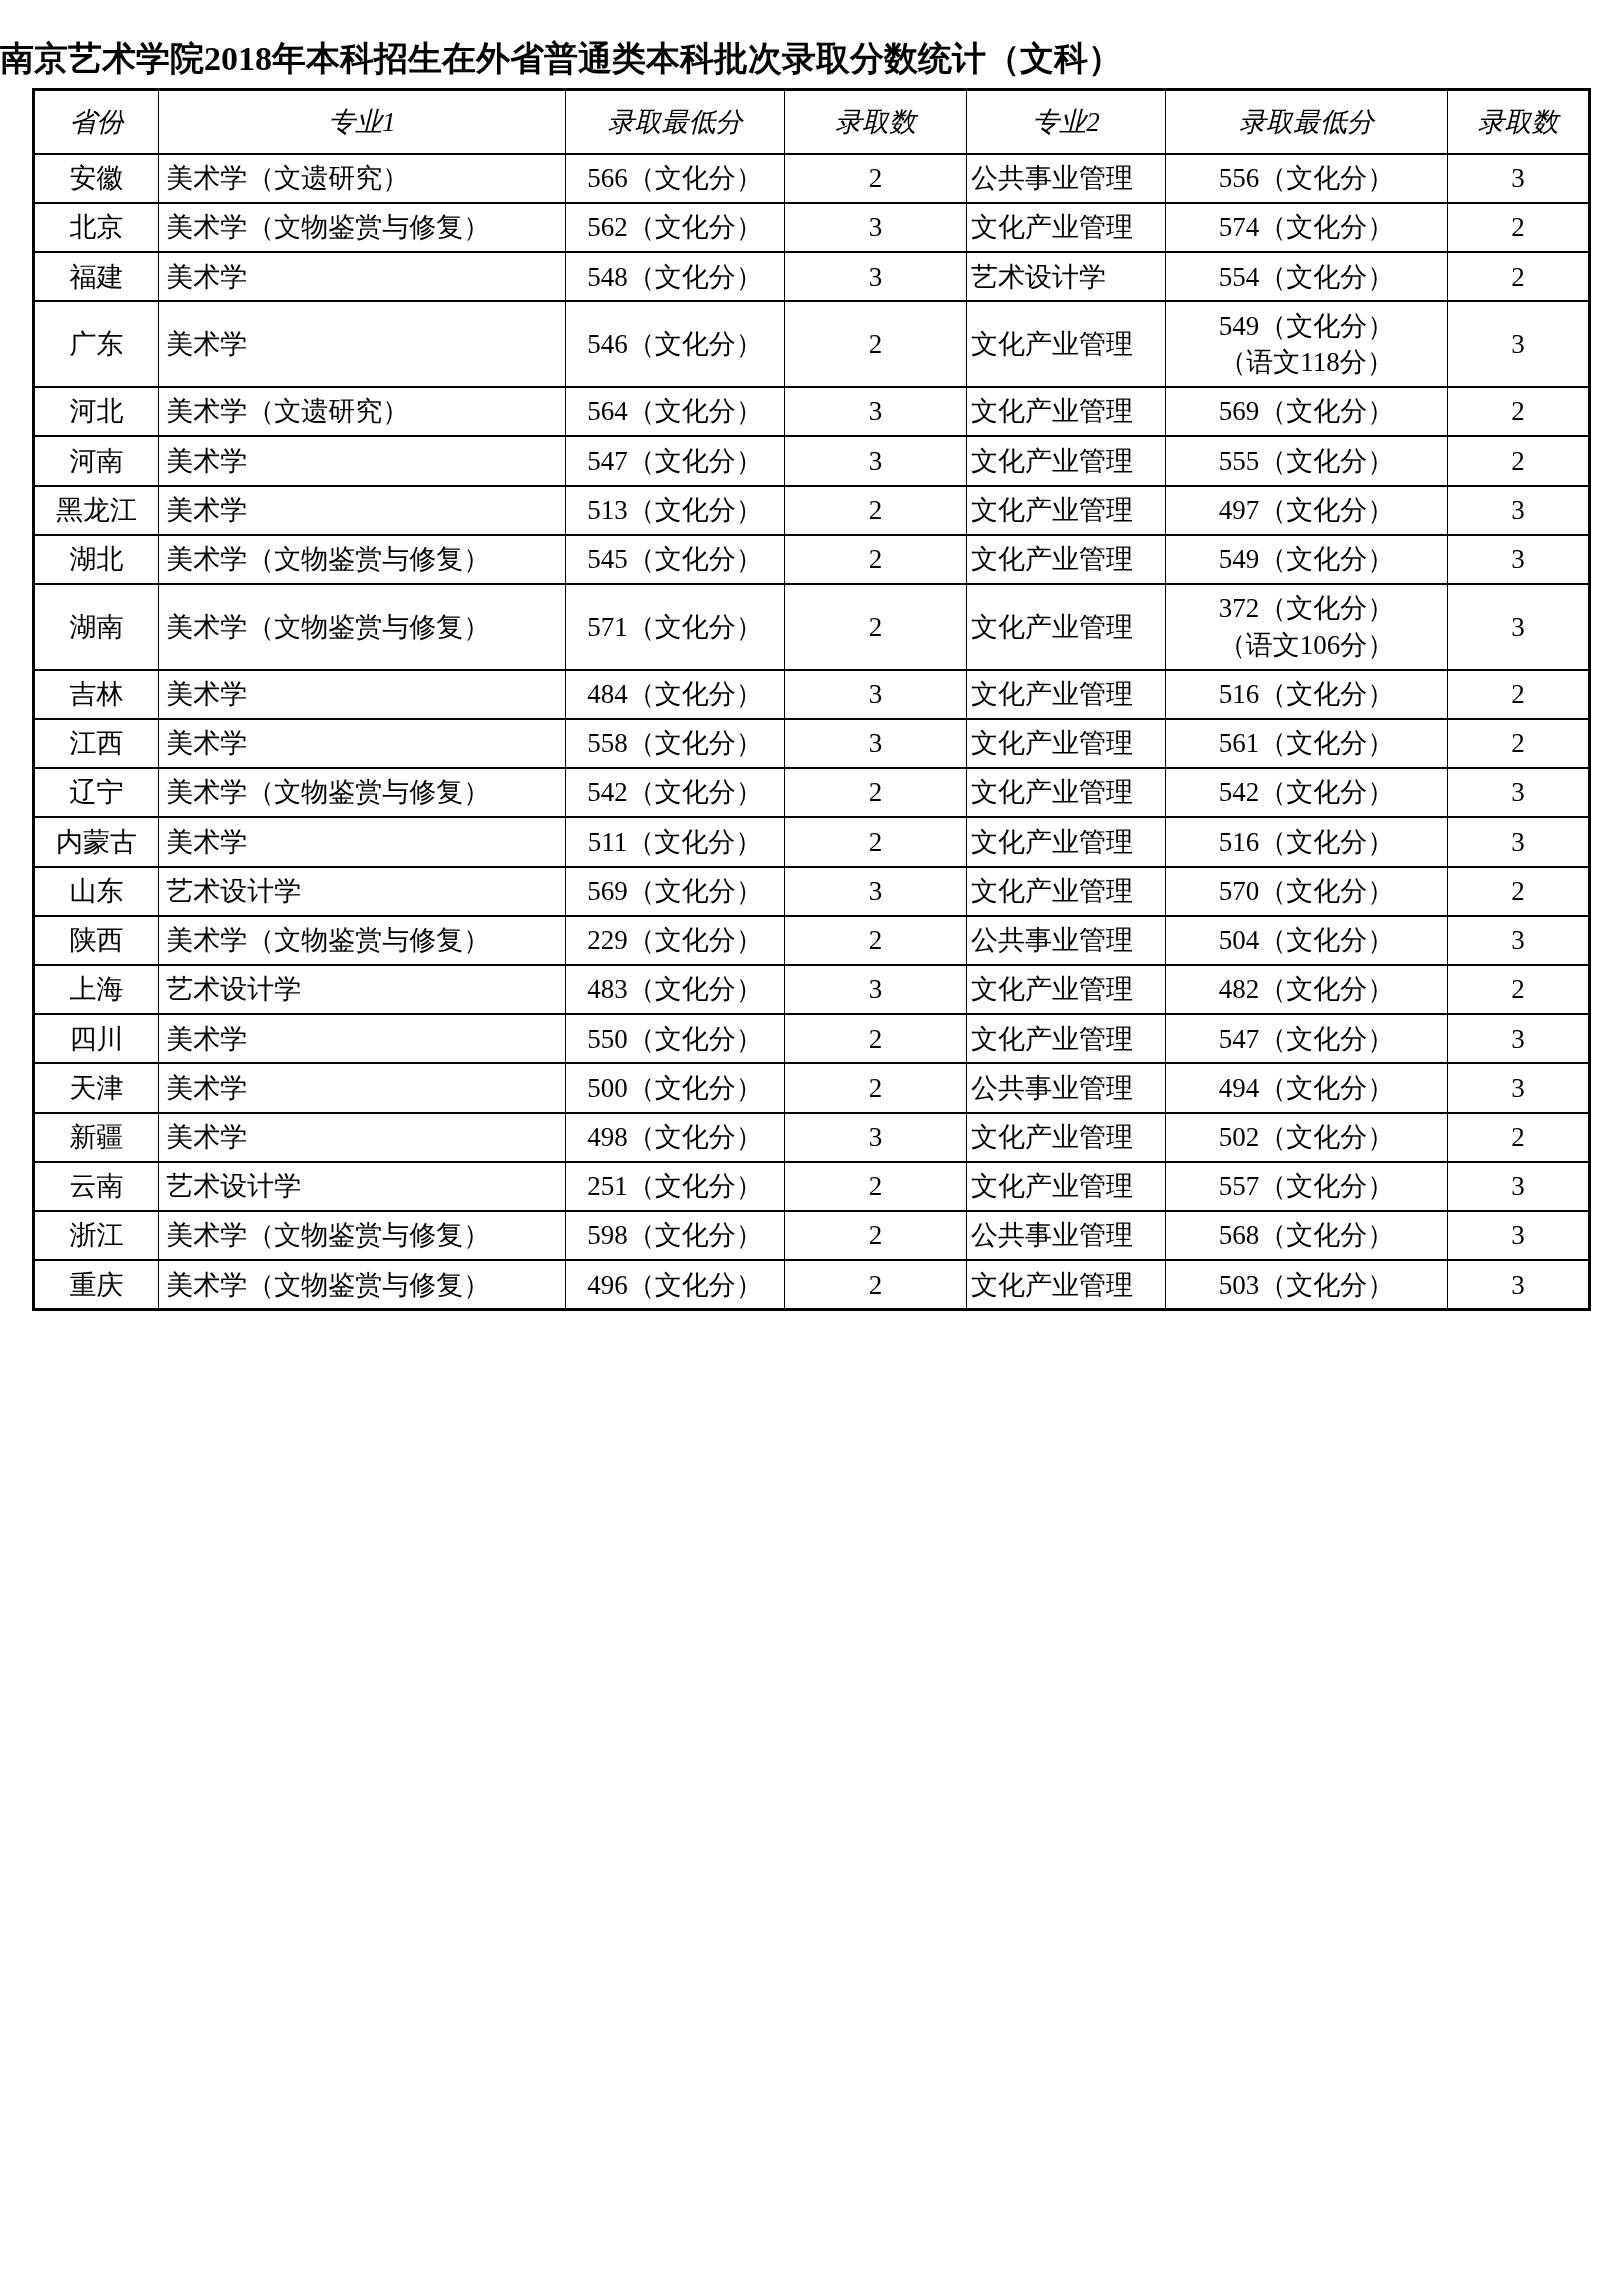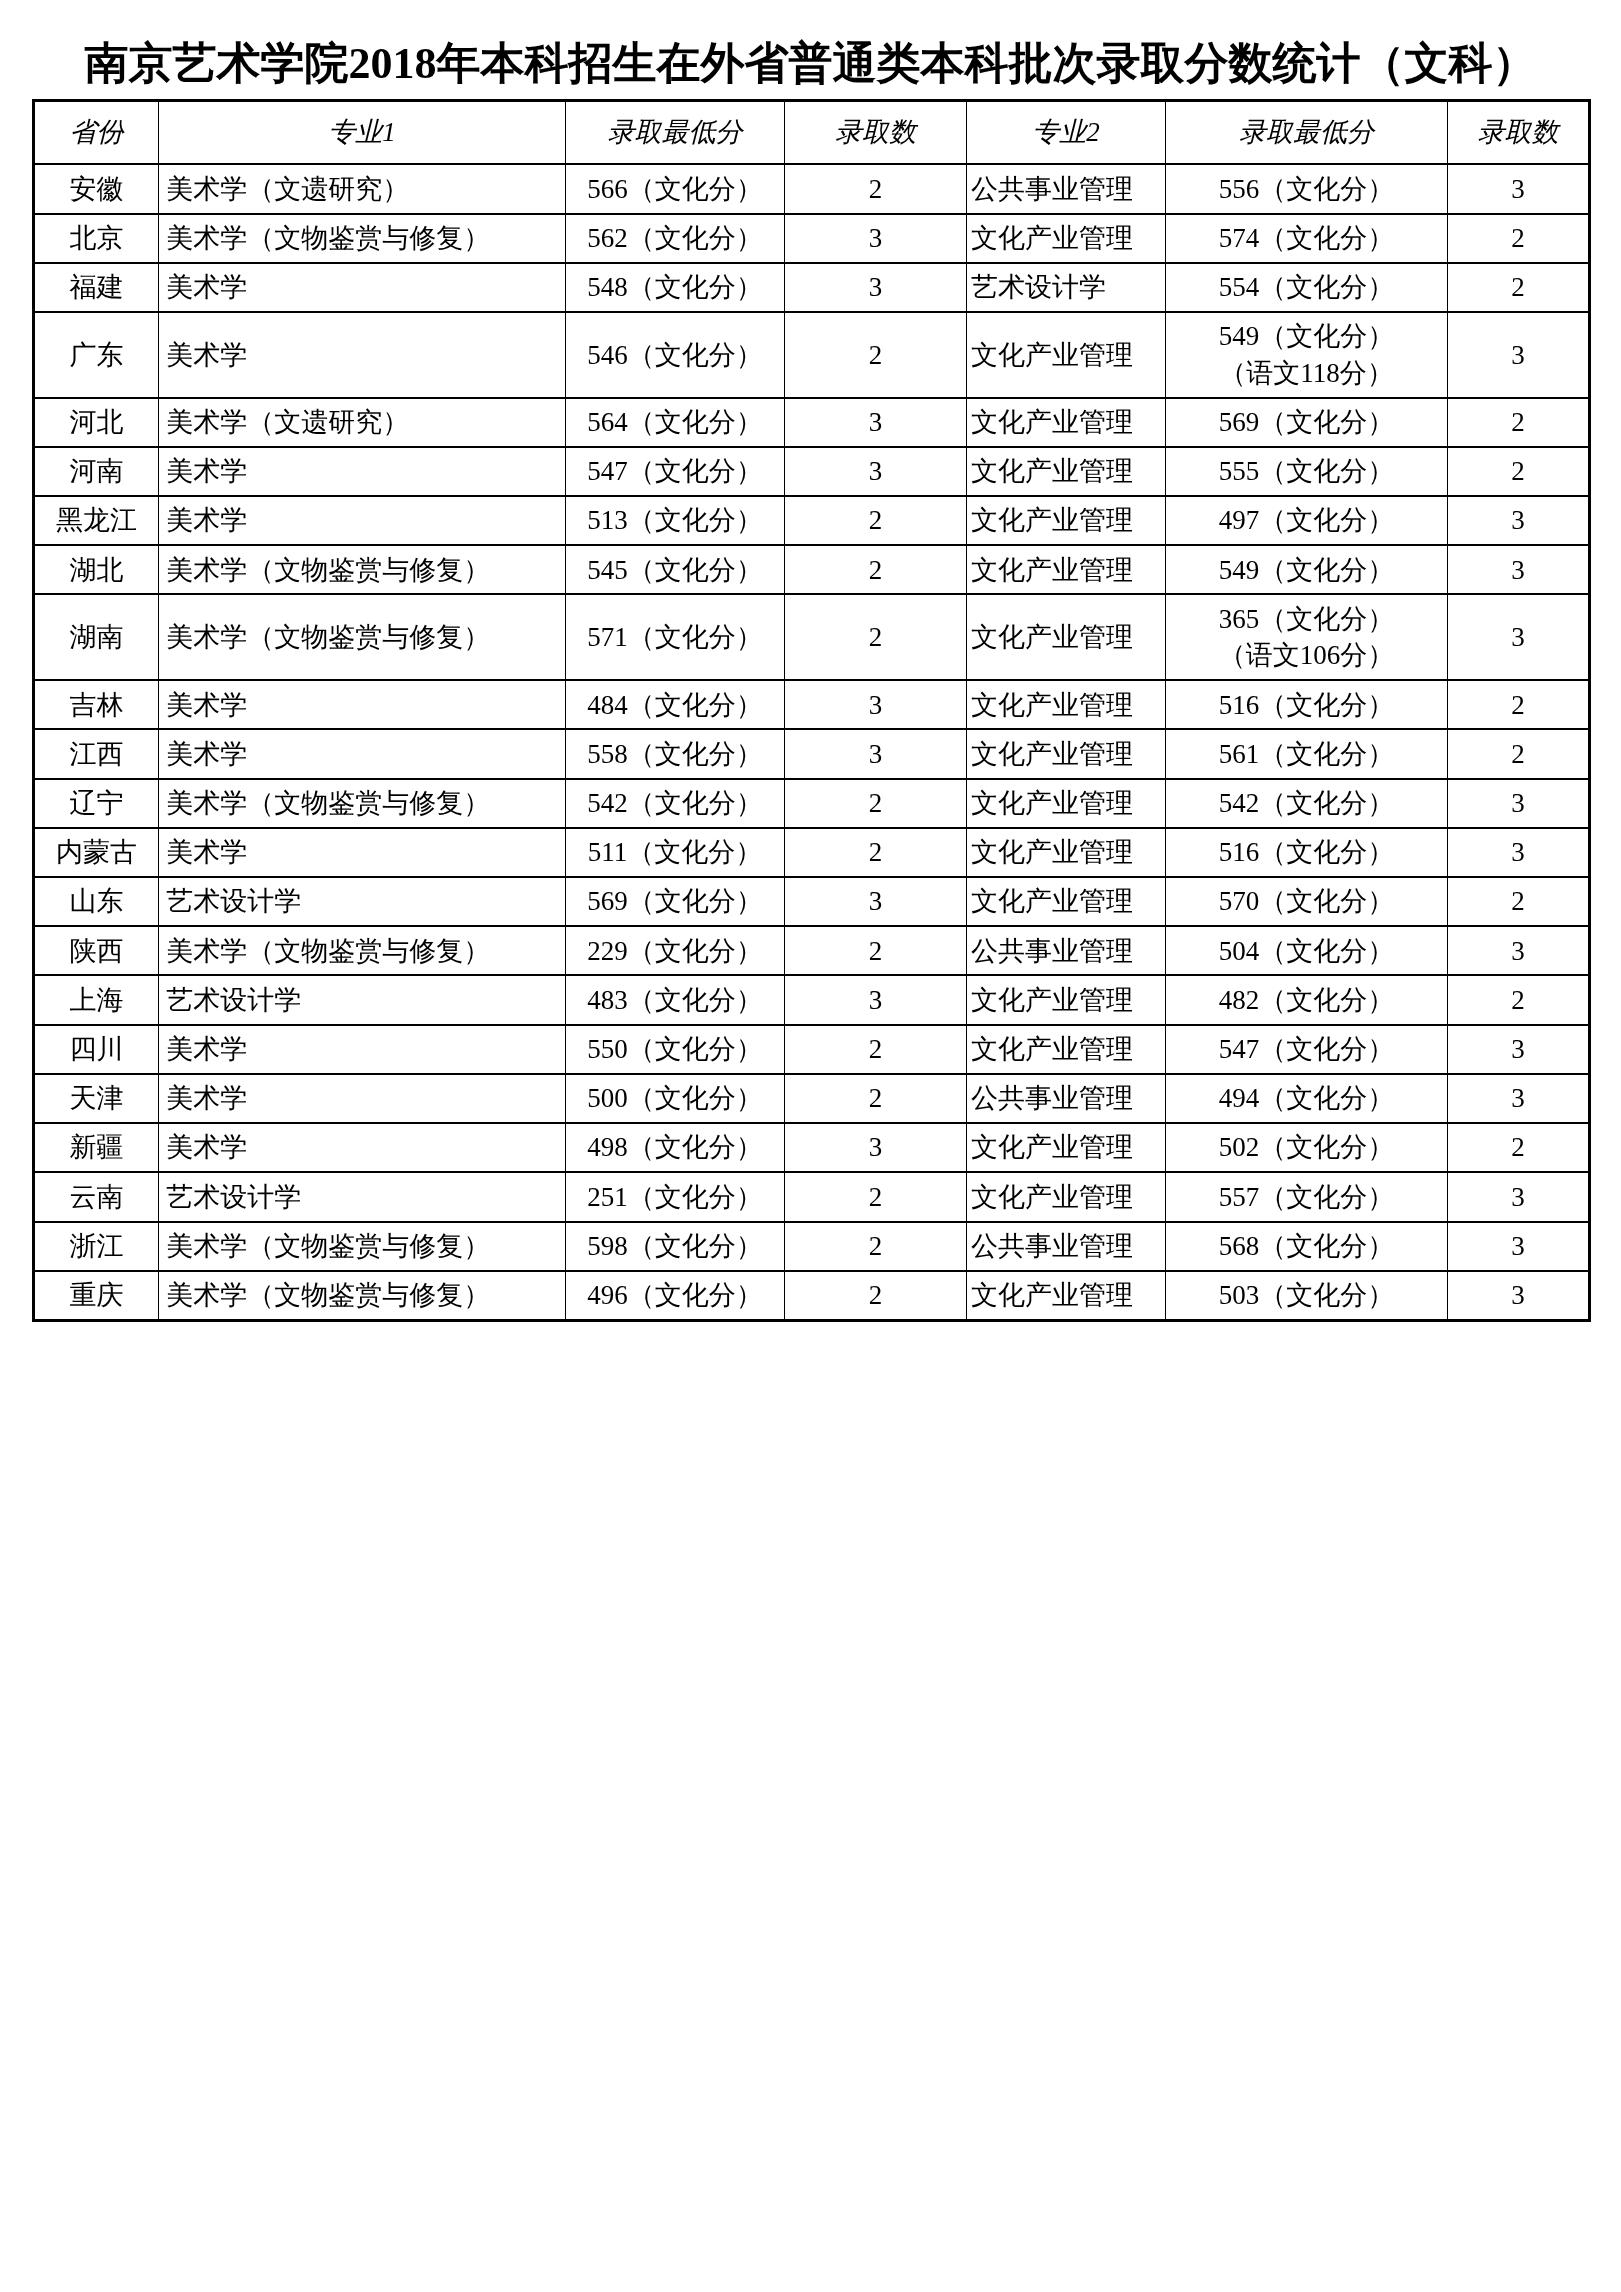--- a/index.html
+++ b/index.html
@@ -10,22 +10,22 @@
     font-family: "Liberation Serif", "DejaVu Serif", serif;
     color: #000000;
   }
   .page {
     width: 1621px;
     height: 2293px;
     padding-top: 41px;
     overflow: hidden;
   }
   .doc-title {
-    text-align: center;
-    font-size: 44px;
+    text-align: left;
+    font-size: 34px;
     font-weight: bold;
     line-height: 1.05;
     letter-spacing: 0px;
     white-space: nowrap;
   }
   table.score-table {
     border-collapse: collapse;
     table-layout: fixed;
     width: 1557px;
     margin: 11.6px 32px 0 32px;
@@ -151,21 +151,21 @@
           <td class="c4">文化产业管理</td>
           <td class="c5">549（文化分）</td>
           <td class="c6">3</td>
         </tr>
         <tr>
           <td class="c0">湖南</td>
           <td class="c1">美术学（文物鉴赏与修复）</td>
           <td class="c2">571（文化分）</td>
           <td class="c3">2</td>
           <td class="c4">文化产业管理</td>
-          <td class="c5">365（文化分）
+          <td class="c5">372（文化分）
 （语文106分）</td>
           <td class="c6">3</td>
         </tr>
         <tr>
           <td class="c0">吉林</td>
           <td class="c1">美术学</td>
           <td class="c2">484（文化分）</td>
           <td class="c3">3</td>
           <td class="c4">文化产业管理</td>
           <td class="c5">516（文化分）</td>

